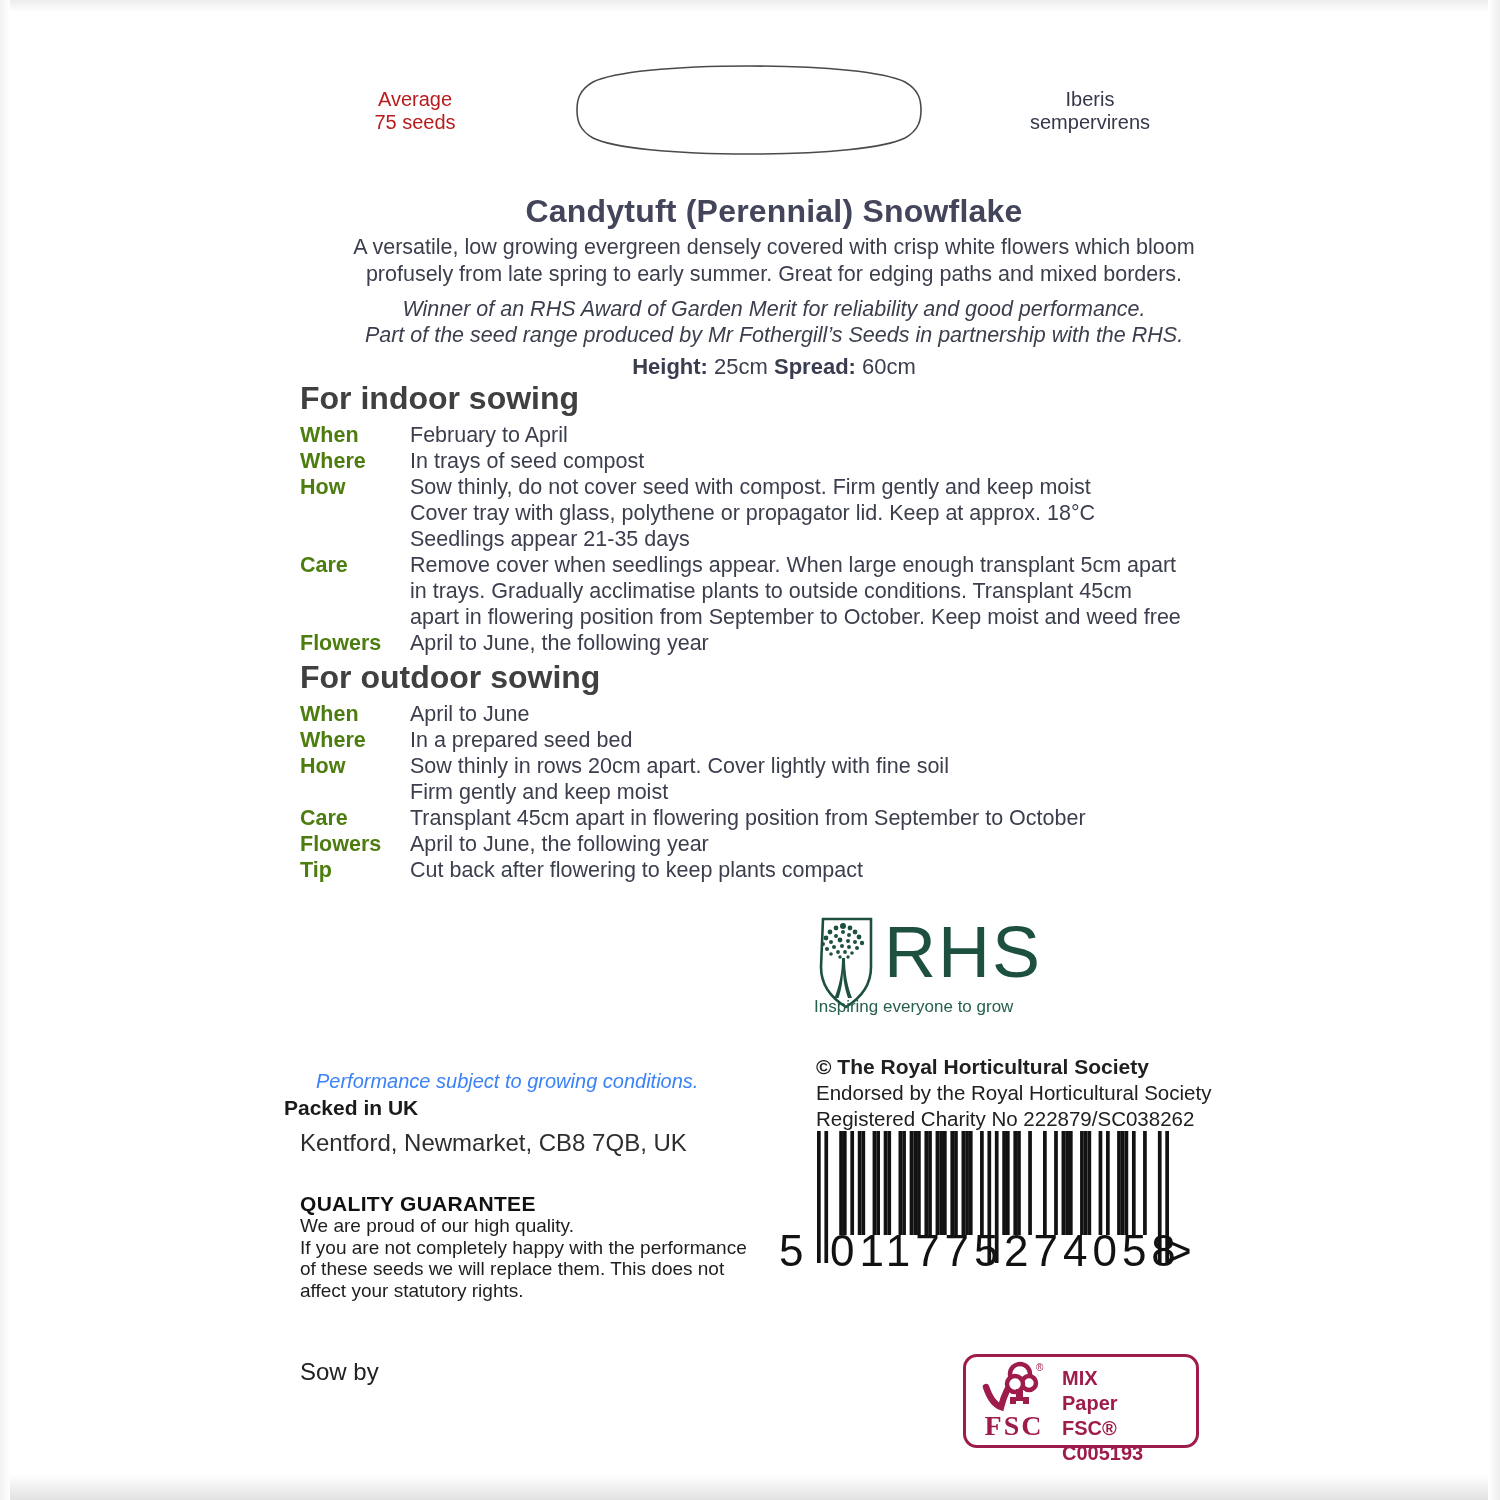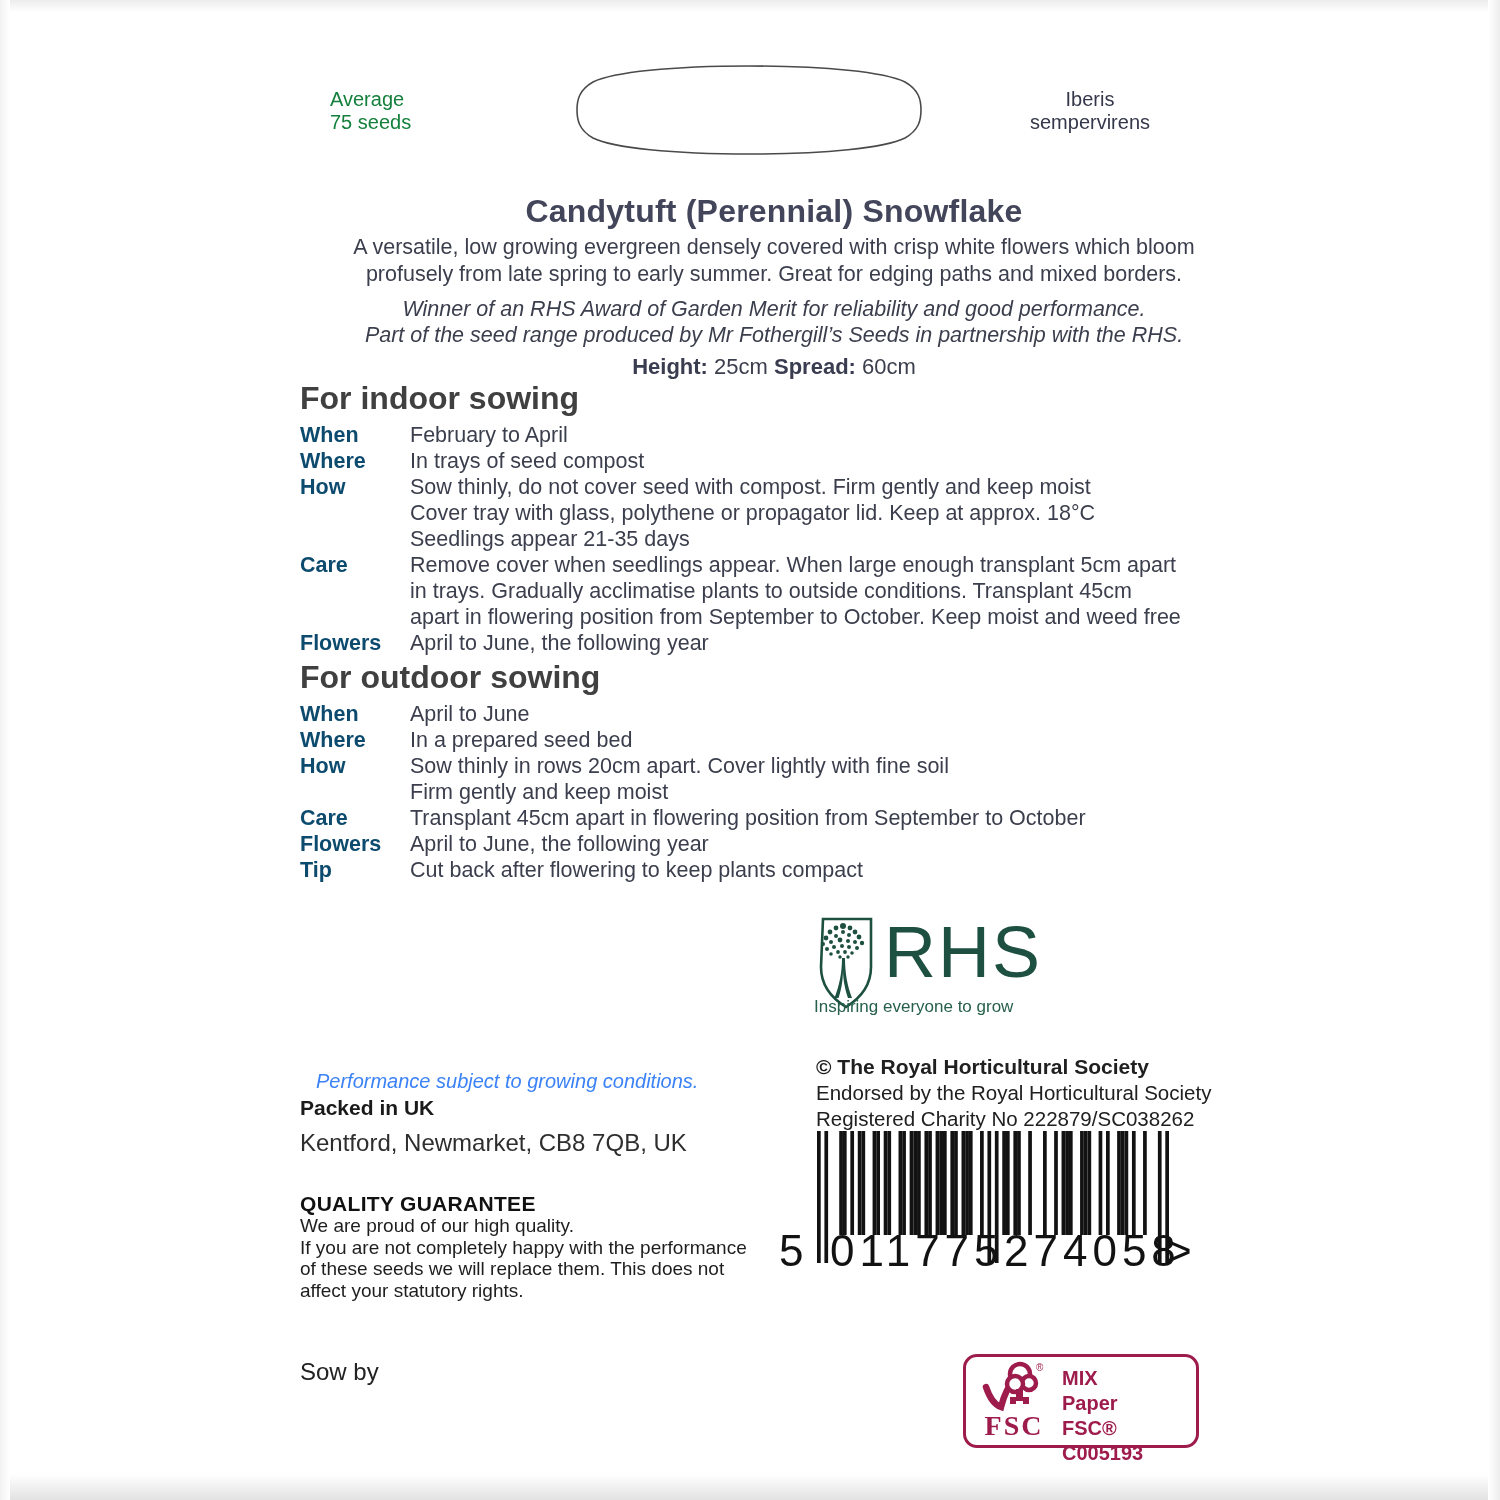--- a/index.html
+++ b/index.html
@@ -5,50 +5,50 @@
   html,body{margin:0;padding:0;background:#fff;}
   .packet{
     position:relative;width:1500px;height:1500px;background:#ffffff;
     font-family:"Liberation Sans", sans-serif;color:#3b3e4c;overflow:hidden;
   }
   .abs{position:absolute;}
   .ml{white-space:pre-line;}
   .center{text-align:center;margin-left:24px;}
 
   
-  .seed-count{left:330px;top:88px;width:170px;font-size:20px;line-height:23px;text-align:left;color:#15803d;}
+  .seed-count{left:330px;top:88px;width:170px;font-size:20px;line-height:23px;text-align:center;color:#b91c1c;}
   .seed-window{left:575px;top:64px;}
   .botanical{left:1000px;top:88px;width:180px;font-size:20px;line-height:23px;text-align:center;color:#35384a;}
 
   
   .title{left:0;top:193px;width:1500px;font-size:32px;font-weight:700;color:#43465a;letter-spacing:.2px;}
   .descr{left:290px;top:234px;width:920px;font-size:21.5px;line-height:26.5px;color:#3b3e4c;}
   .award{left:290px;top:296px;width:920px;font-size:21.5px;line-height:26px;font-style:italic;color:#3b3e4c;}
   .dims{left:0;top:354px;width:1500px;font-size:22px;color:#3b3e4c;}
   .dims b{color:#3a3d50;}
 
   
   .section{left:300px;width:915px;}
   .section h2{margin:0 0 9px 0;font-size:32px;line-height:30px;font-weight:700;color:#404040;}
   .trow{display:grid;grid-template-columns:110px 1fr;}
-  .tlabel{font-weight:700;font-size:21.5px;line-height:26px;color:#0c4a6e;}
+  .tlabel{font-weight:700;font-size:21.5px;line-height:26px;color:#4d7c0f;}
   .tval{font-size:21.5px;line-height:26px;color:#3b3e4c;}
   .indoor{top:383px;}
   .outdoor{top:662px;}
 
   
   .rhs-shield{left:812px;top:914px;}
   .rhs-word{left:884px;top:916px;font-size:72px;line-height:72px;font-weight:500;letter-spacing:2px;color:#1d5040;}
   .rhs-tag{left:814px;top:997px;font-size:17px;color:#26604a;}
   .rhs-legal{left:816px;top:1054px;font-size:20.5px;line-height:26px;color:#202020;}
   .rhs-legal .bold{font-weight:700;font-size:21px;}
 
   
   .perf{left:316px;top:1070px;font-size:20px;font-style:italic;color:#3b82f6;}
-  .packed{left:300px;top:1096px;font-size:21px;font-weight:700;color:#1a1a1a;}
+  .packed{left:284px;top:1096px;font-size:21px;font-weight:700;color:#1a1a1a;}
   .addr{left:300px;top:1130px;font-size:24px;line-height:26px;color:#2e2e2e;}
   .qg-head{left:300px;top:1192px;font-size:21px;font-weight:700;color:#111;letter-spacing:.3px;}
   .qg-text{left:300px;top:1215px;font-size:19px;line-height:21.5px;color:#1e1e1e;}
   .sowby{left:300px;top:1358px;font-size:24px;color:#222;text-align:center;}
 
   
   .barcode{left:773px;top:1131px;width:430px;height:150px;}
   .barcode svg{position:absolute;left:44px;top:0;width:352px;height:132px;}
   .bc-digit{position:absolute;top:98px;font-size:44px;line-height:44px;color:#121212;letter-spacing:2px;}
   .bc-5{left:6px;}

